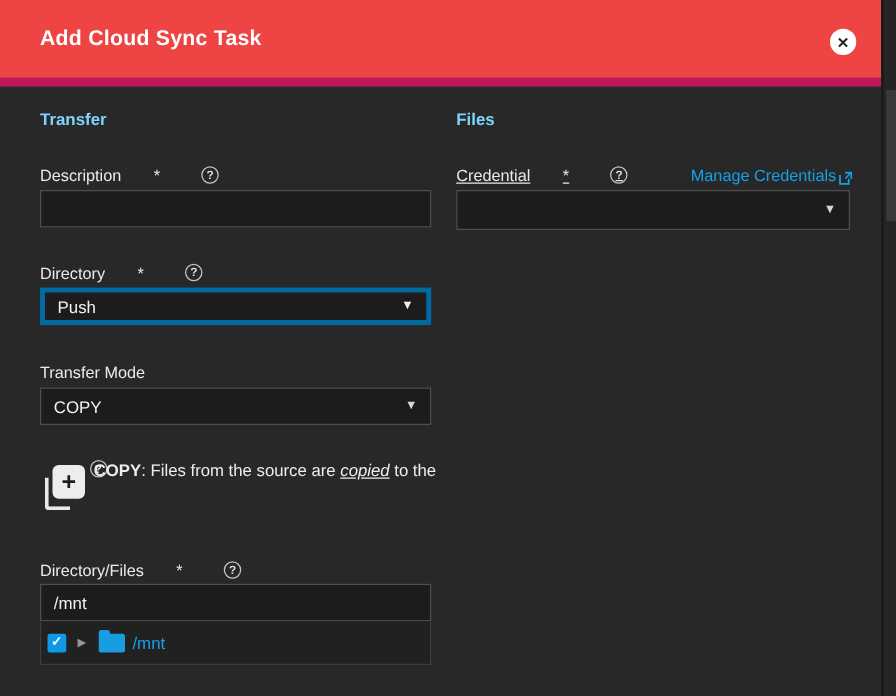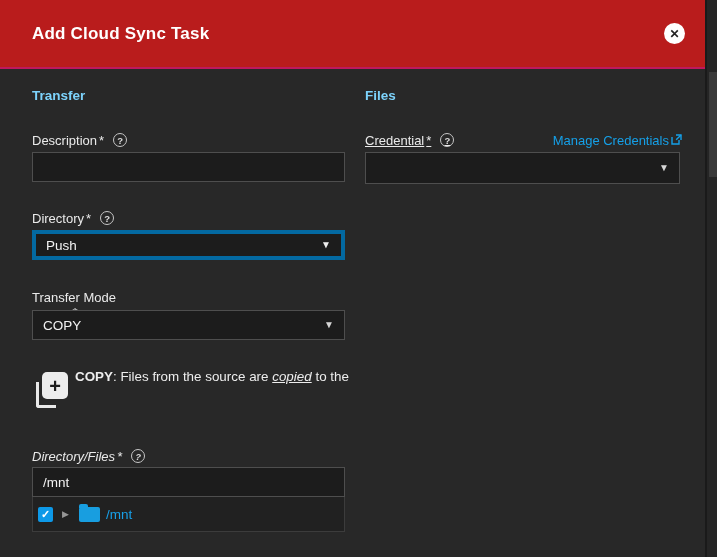--- a/index.html
+++ b/index.html
@@ -7,55 +7,55 @@
   body {
     background:#282828;
     font-family:"Liberation Sans", sans-serif;
     color:#e8e8e8;
     position:relative;
     overflow:hidden;
   }
   
   .dlg-header {
     position:absolute; left:0; top:0; width:705px; height:69px;
-    background:#b91c1c; border-bottom:2px solid #be185d;
+    background:#ef4444; border-bottom:7px solid #be185d;
     display:flex; align-items:center;
   }
   .dlg-title { margin-left:32px; font-size:17px; font-weight:bold; color:#ffffff; letter-spacing:.2px; }
   .close-btn {
     position:absolute; left:664px; top:23px; width:21px; height:21px;
     border-radius:50%; background:#ffffff; color:#222222;
     display:flex; align-items:center; justify-content:center;
     font-size:12px; font-weight:bold; cursor:pointer; line-height:1;
   }
   
   .section-title { position:absolute; font-size:13.5px; font-weight:bold; color:#7dd3fc; }
   
-  .label-row { position:absolute; display:flex; align-items:center; font-size:13px; color:#eaeaea; height:16px; }
+  .label-row { position:absolute; display:flex; align-items:center; font-size:13px; color:#eaeaea; height:16px;gap:24px; }
   .label-row .req { margin-left:2px; }
   .help-icon {
     width:14px; height:14px; margin-left:9px; border:1px solid #c6c6c6; border-radius:50%;
     display:flex; align-items:center; justify-content:center;
     font-size:9.5px; font-weight:bold; color:#dddddd; cursor:pointer; flex:none;
   }
   
   .text-input {
     position:absolute; background:#1c1c1c; border:1px solid #4e4e4e; color:#f2f2f2;
     font-size:13.5px; font-family:inherit; padding:0 10px; outline:none;
   }
   .select {
     position:absolute; background:#1c1c1c; border:1px solid #4e4e4e; color:#f2f2f2;
     font-size:13.5px; display:flex; align-items:center; padding:0 10px; cursor:pointer;
   }
   .select.focused { border:4px solid #0369a1; }
   .caret { margin-left:auto; color:#d6d6d6; font-size:10px; line-height:1; }
   
   .manage-link {
     position:absolute; left:365px; top:133px; width:317px;
-    display:flex; justify-content:flex-end; align-items:center;
+    display:flex; justify-content:flex-end; align-items:flex-end;
     color:#15a0e8; font-size:13px; cursor:pointer; text-decoration:none;
   }
   .manage-link svg { margin-left:2px; margin-top:-2px; }
   
   .info-block { position:absolute; left:32px; top:351px; width:313px; }
   .copy-icon { position:absolute; left:4px; top:21px; width:32px; height:38px; }
   .copy-icon .back {
     position:absolute; left:0; bottom:2px; width:20px; height:26px;
     border-left:3px solid #e9e9e9; border-bottom:3px solid #e9e9e9; border-radius:0 0 0 3px;
   }
@@ -165,21 +165,21 @@
     <div class="back"></div>
     <div class="front">
         <span>+</span>
       </div>
   </div>
   <div class="info-text">
     <div class="line"><span class="term">COPY</span><span>: Files from the source are </span><span class="em">copied</span><span> to the</span></div>
   </div>
 </div>
 
-<div class="label-row" style="left:32px; top:448px;font-style:italic;">
+<div class="label-row" style="left:32px; top:448px;">
   <span>Directory/Files</span>
     <span class="req">*</span>
   <span class="help-icon">
       <span>?</span>
     </span>
 </div>
 <input class="text-input" style="left: 32px; top: 467px; width: 313px; height: 30px;" value="/mnt">
 
 <div class="tree-box">
   <div class="checkbox">

